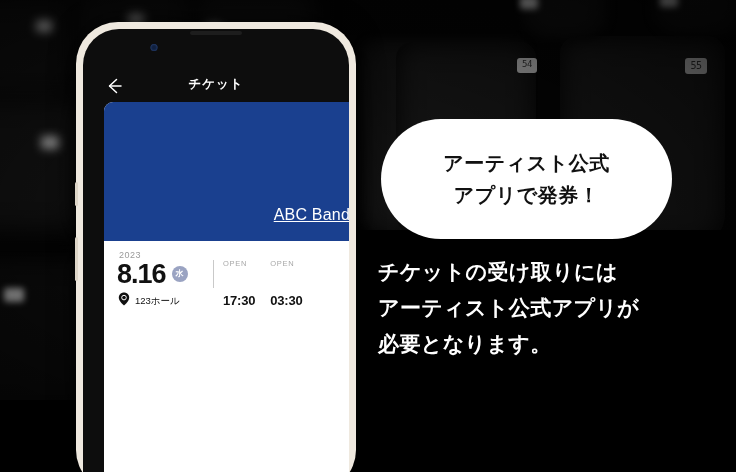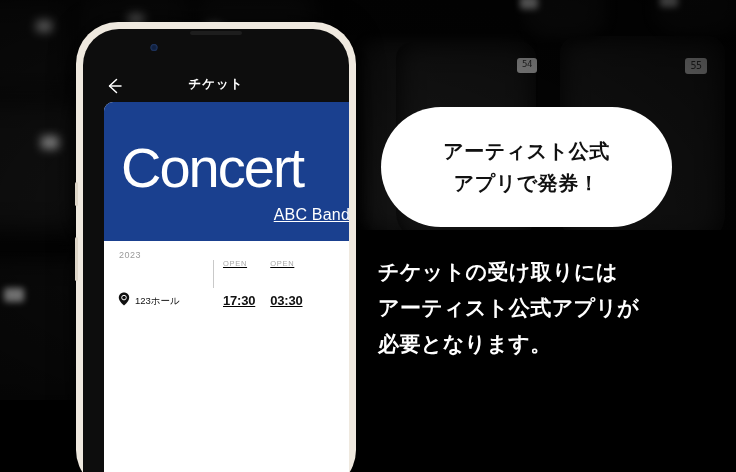--- a/index.html
+++ b/index.html
@@ -58,34 +58,34 @@
              font-size:16px;font-weight:400;letter-spacing:.2px;text-decoration:underline;}
   .ticket-body{position:relative;height:238px;background:#fff;}
 
   .year{position:absolute;left:15px;top:9px;font-size:9px;color:#9a9a9a;letter-spacing:.5px;}
   .daterow{position:absolute;left:13px;top:18px;display:flex;align-items:center;}
   .bigdate{font-size:27px;font-weight:700;color:#111;letter-spacing:-1px;line-height:30px;}
   .daybadge{width:16px;height:16px;border-radius:50%;background:#9aa3c2;
             color:#fff;font-size:8px;line-height:16px;text-align:center;margin-left:6px;
             font-weight:700;}
   .vdiv{position:absolute;left:109px;top:19px;width:1px;height:28px;background:#c9c9c9;}
-  .times{position:absolute;left:119px;top:18px;display:flex;gap:15px;text-decoration:underline;}
+  .times{position:absolute;left:119px;top:18px;display:flex;gap:15px;}
   .tcol{display:flex;flex-direction:column;}
   .tlabel{font-size:7.5px;color:#a8a8a8;letter-spacing:.7px;line-height:10px;}
   .tval{font-size:13px;color:#111;font-weight:700;line-height:16px;letter-spacing:-.2px;margin-top:24px;}
   .venue{position:absolute;left:14px;top:51px;display:flex;align-items:center;gap:5px;}
   .venue-name{font-size:9.5px;color:#111;font-weight:400;}
 
   .footer{position:absolute;left:15px;bottom:20px;}
   .seat-type{font-size:8.5px;color:#222;font-weight:600;letter-spacing:.3px;}
   .holder{margin-top:6px;font-size:11px;color:#111;font-weight:700;letter-spacing:.4px;}
   .holder .sama{font-size:9.5px;color:#8a8a8a;font-weight:400;margin-left:3px;}
 
   
-  .bubble{position:absolute;left:381px;top:107px;width:291px;height:120px;
+  .bubble{position:absolute;left:381px;top:119px;width:291px;height:120px;
           background:#fff;border-radius:60px;
           display:flex;flex-direction:column;align-items:center;justify-content:center;}
   .bubble-line{color:#111;font-size:20px;font-weight:700;line-height:32px;letter-spacing:.5px;}
 
   
   .copy{position:absolute;left:378px;top:254px;width:300px;}
   .copy-line{color:#fff;font-size:21px;font-weight:700;line-height:36px;letter-spacing:.4px;}
 </style>
 </head>
 <body>
@@ -135,27 +135,30 @@
           <svg width="20" height="20" viewBox="0 0 20 20" fill="none">
             <path d="M12.5 3.5 L5.5 10 L12.5 16.5" stroke="#ffffff" stroke-width="1.5" stroke-linecap="round" stroke-linejoin="round"></path>
             <path d="M5.6 10 H17" stroke="#ffffff" stroke-width="1.5" stroke-linecap="round"></path>
           </svg>
         </div>
         <div class="nav-title">チケット</div>
       </div>
 
       <div class="ticket">
         <div class="ticket-head">
-          <div class="concert-title">Concert</div>
           <div class="band-name">ABC Band</div>
         </div>
 
         <div class="ticket-body">
           <div class="year">2023</div>
 
+          <div class="daterow">
+            <span class="bigdate">8.16</span>
+            <span class="daybadge">水</span>
+          </div>
 
           <div class="vdiv"></div>
 
           <div class="times">
             <div class="tcol">
               <span class="tlabel">OPEN</span>
               <span class="tval">17:30</span>
             </div>
             <div class="tcol">
               <span class="tlabel">OPEN</span>

